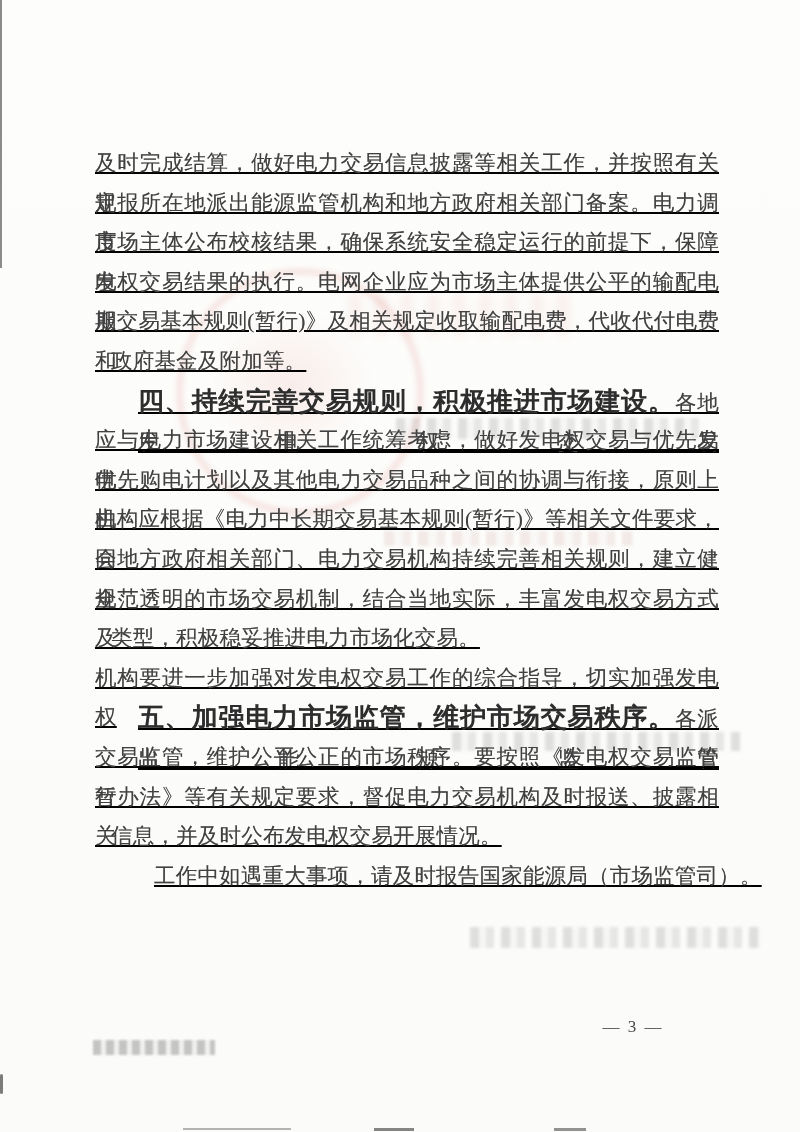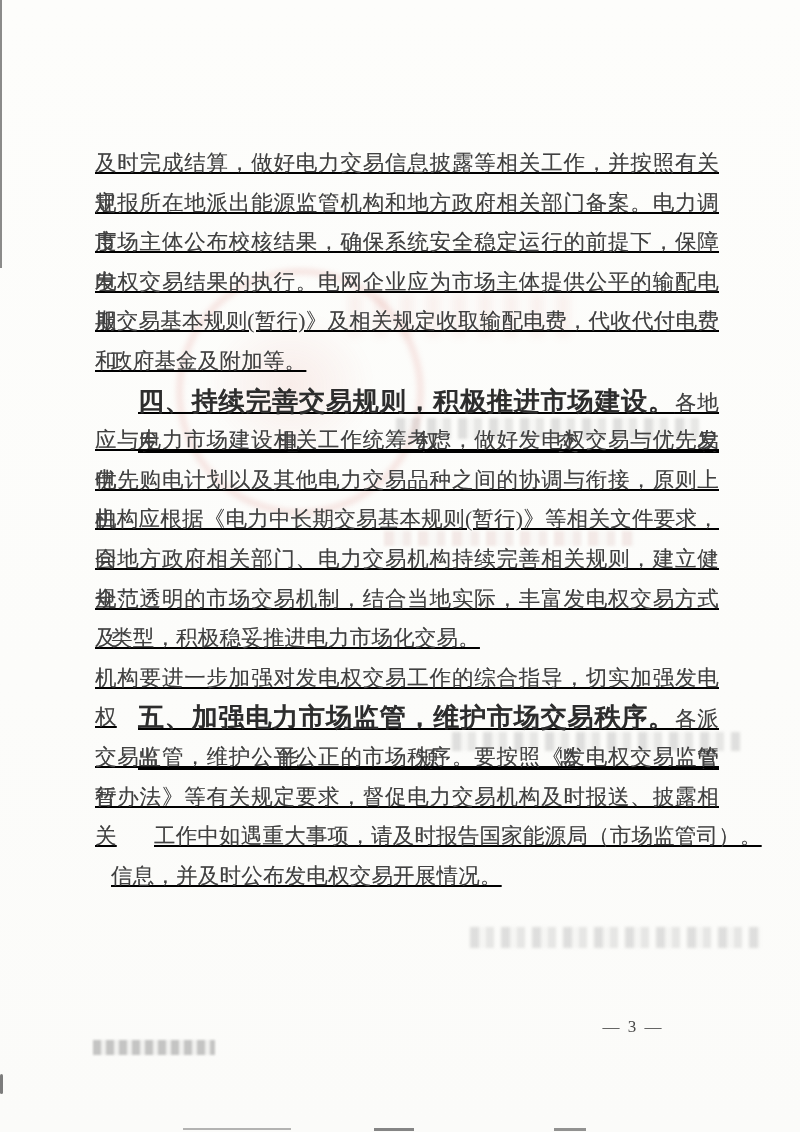--- a/index.html
+++ b/index.html
@@ -84,19 +84,19 @@
     <div class="line jl">机构应根据《电力中长期交易基本规则(暂行)》等相关文件要求，会</div>
     <div class="line jl">同地方政府相关部门、电力交易机构持续完善相关规则，建立健全</div>
     <div class="line jl">规范透明的市场交易机制，结合当地实际，丰富发电权交易方式及</div>
     <div class="line ll">类型，积极稳妥推进电力市场化交易。</div>
 
     <div class="line jl">机构要进一步加强对发电权交易工作的综合指导，切实加强发电权</div>
 
     <div class="line jl ind"><span class="hb">五、加强电力市场监管，维护市场交易秩序。</span><span>各派出能源监管</span></div>
     <div class="line jl">交易监管，维护公平公正的市场秩序。要按照《发电权交易监管暂</div>
     <div class="line jl">行办法》等有关规定要求，督促电力交易机构及时报送、披露相关</div>
+    <div class="line ll">信息，并及时公布发电权交易开展情况。</div>
     <div class="line ll ind">工作中如遇重大事项，请及时报告国家能源局（市场监管司）。</div>
-    <div class="line ll">信息，并及时公布发电权交易开展情况。</div>
   </div>
 
   <div class="pagenum">— 3 —</div>
 
 </div>
 
 </body></html>

